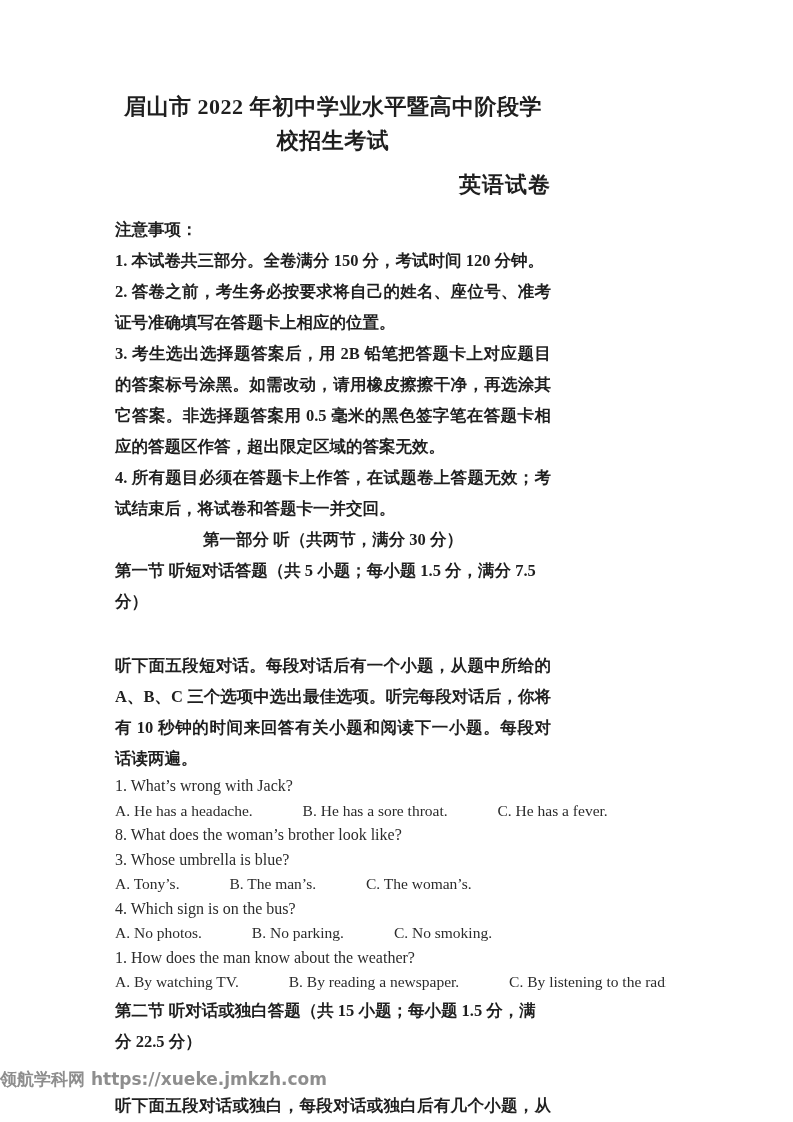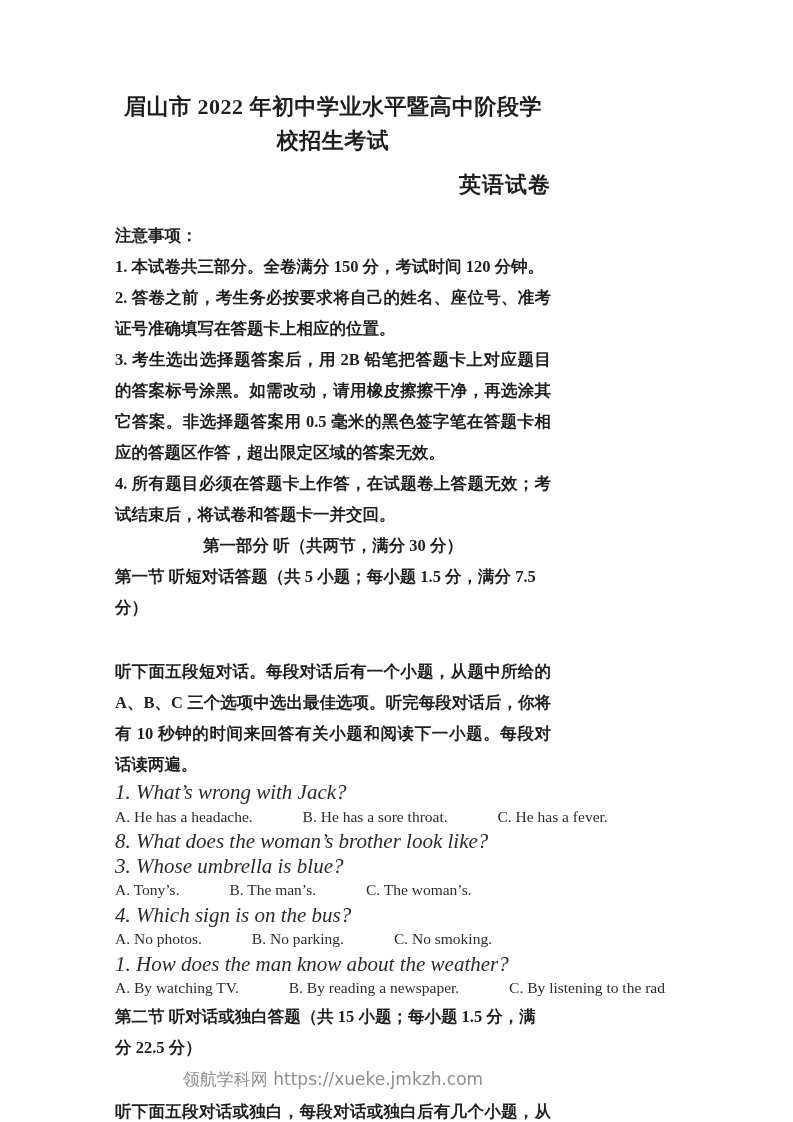--- a/index.html
+++ b/index.html
@@ -31,63 +31,62 @@
     margin-top: 10px;
     letter-spacing: 1px;
   }
   .zh {
     font-size: 16.5px;
     line-height: 31px;
     font-weight: 700;
     color: #1f1f1f;
   }
   .notices-heading {
-    margin-top: 18px;
+    margin-top: 12px;
   }
   .notice-item {
     text-align: justify;
   }
   .part-heading {
     text-align: center;
   }
   .section-instructions {
     text-align: justify;
     margin-top: 33px;
   }
   .question-block .q-line {
     font-family: "Liberation Serif", "DejaVu Serif", serif;
     font-weight: 400;
-    font-size: 21px;
+    font-size: 16px;
     line-height: 24.5px;
     color: #2b2b2b;
-    font-style: italic;
   }
   .question-block .opt-line {
     font-family: "Liberation Serif", "DejaVu Serif", serif;
     font-weight: 400;
     font-size: 15.5px;
     line-height: 24.5px;
     color: #2b2b2b;
     white-space: nowrap;
   }
   .opt-line .opt {
     display: inline-block;
     margin-right: 46px;
   }
   .opt-line .opt:last-child { margin-right: 0; }
   .watermark {
     position: absolute;
     left: 0;
     right: 0;
     top: 1068px;
-    text-align: center;
+    text-align: left;
     font-family: "DejaVu Sans", "Liberation Sans", sans-serif;
     font-size: 17px;
     color: #8e8e8e;
-    font-weight: 400;
+    font-weight: 700;
   }
   .watermark a {
     color: #8e8e8e;
     text-decoration: none;
     cursor: pointer;
   }
 </style>
 </head>
 <body>
 

